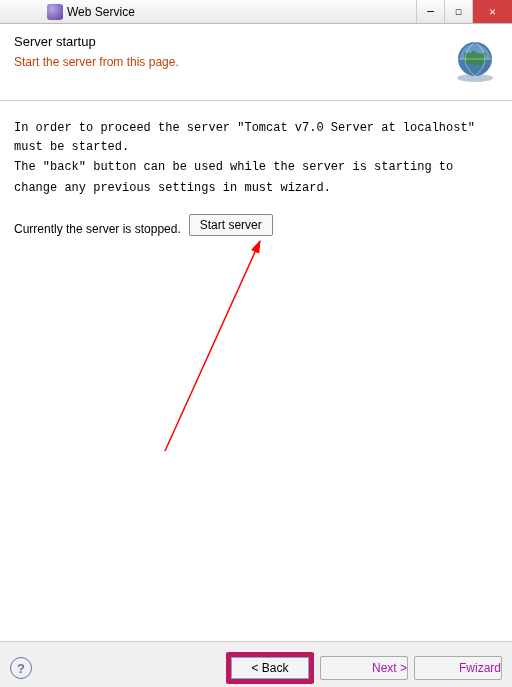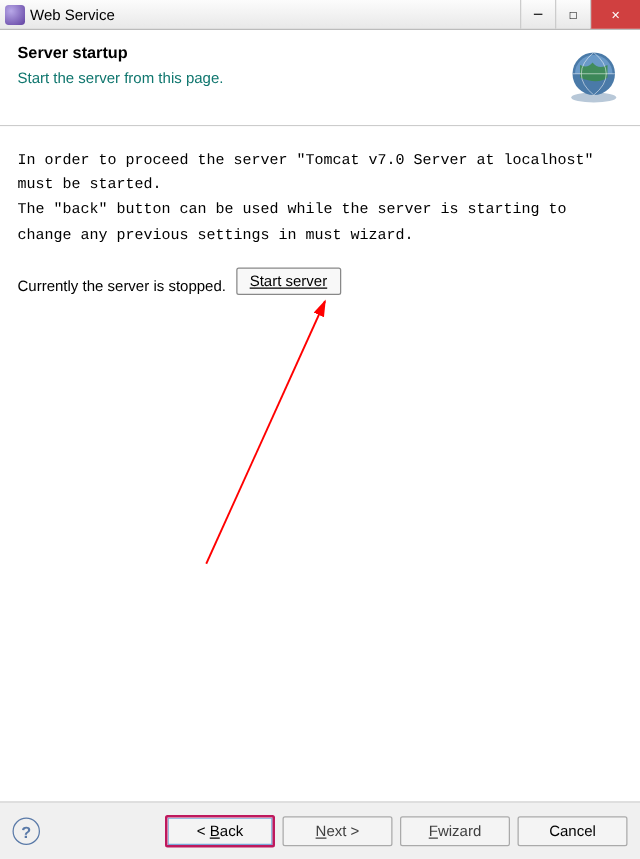--- a/index.html
+++ b/index.html
@@ -1,38 +1,38 @@
 <!DOCTYPE html>
 <html><head>
 <meta charset="utf-8">
 <style>
   * { box-sizing: border-box; margin: 0; padding: 0; }
   body { width: 512px; height: 687px; font-family: "Segoe UI", Tahoma, sans-serif; font-size: 12px; color: #000; background: #f0f0f0; overflow: hidden; position: relative; }
-  .titlebar { height: 24px; background: linear-gradient(#fcfcfc,#e8e8e8); border-bottom: 1px solid #bbb; display: flex; align-items: center; }
+  .titlebar { height: 24px; background: linear-gradient(#fcfcfc,#e8e8e8); border-bottom: 1px solid #bbb; display: flex; align-items: center; padding-left: 43px; }
   .title-icon { width: 16px; height: 16px; margin: 0 4px; background: radial-gradient(circle at 30% 30%, #b8a8e8, #6040a0); border-radius: 3px; }
   .title-text { flex: 1; font-size: 12px; }
   .winbtns { display: flex; height: 100%; }
   .winbtn { width: 28px; display: flex; align-items: center; justify-content: center; border-left: 1px solid #ccc; font-family: monospace; font-size: 11px; }
   .winbtn.close { background: #d04040; color: #fff; width: 40px; }
   .header { background: #fff; padding: 10px 14px 16px; border-bottom: 1px solid #ccc; display: flex; }
   .header-left { flex: 1; }
-  .header h1 { font-size: 13px; font-weight: bold; margin-bottom: 6px; }
-  .header p { font-size: 12px; color: #0f766e; }
+  .header h1 { font-size: 13px; font-weight: normal; margin-bottom: 6px; }
+  .header p { font-size: 12px; color: #c2410c; }
   .globe { width: 46px; height: 46px; margin-top: 4px; }
   .content { background: #fff; padding: 18px 14px 0; height: 540px; position: relative; }
   .content p { line-height: 1.6; margin-bottom: 1px; font-family: Liberation Mono, monospace; }
   .status-line { margin-top: 16px; display: flex; align-items: flex-end; gap: 8px; }
   .start-btn { border: 1px solid #888; background: #f8f8f8; padding: 3px 10px; font-size: 12px; border-radius: 2px; cursor: pointer; }
   .arrow-svg { position: absolute; left: 150px; top: 130px; pointer-events: none; }
   .footer { border-top: 1px solid #ccc; background: #f0f0f0; padding: 10px 10px 12px; display: flex; align-items: center; gap: 6px; }
   .help { width: 22px; height: 22px; border: 1.5px solid #5a7aa8; border-radius: 50%; display: flex; align-items: center; justify-content: center; color: #5a7aa8; font-weight: bold; font-size: 13px; margin-right: auto; cursor: pointer; }
   .fbtn { width: 88px; padding: 4px 0; font-size: 12px; border: 1px solid #aaa; background: #f4f4f4; border-radius: 2px; cursor: pointer; }
-  .fbtn.focus { border: 2px solid #be185d; box-shadow: inset 0 0 0 1px #7aa8d8; }
-  .fbtn.disabled { color: #404040; cursor: default; }
-  .mnemonic { text-decoration: underline; }
+  .fbtn.focus { border: 5px solid #be185d; box-shadow: inset 0 0 0 1px #7aa8d8; }
+  .fbtn.disabled { color: #a21caf; cursor: default; text-align: right; }
+  .mnemonic { }
 </style>
 </head>
 <body>
 
 <div class="titlebar">
   <div class="title-icon"></div>
   <div class="title-text">Web Service</div>
   <div class="winbtns">
     <div class="winbtn">─</div>
     <div class="winbtn">☐</div>
@@ -74,14 +74,13 @@
   </svg>
 </div>
 
 <div class="footer">
   <div class="help">
       <span>?</span>
     </div>
   <button class="fbtn focus"><span>&lt; </span><span class="mnemonic">B</span><span>ack</span></button>
   <button class="fbtn disabled"><span class="mnemonic">N</span><span>ext &gt;</span></button>
   <button class="fbtn disabled"><span></span><span class="mnemonic">F</span><span>wizard</span></button>
-  <button class="fbtn">Cancel</button>
 </div>
 
 </body></html>

